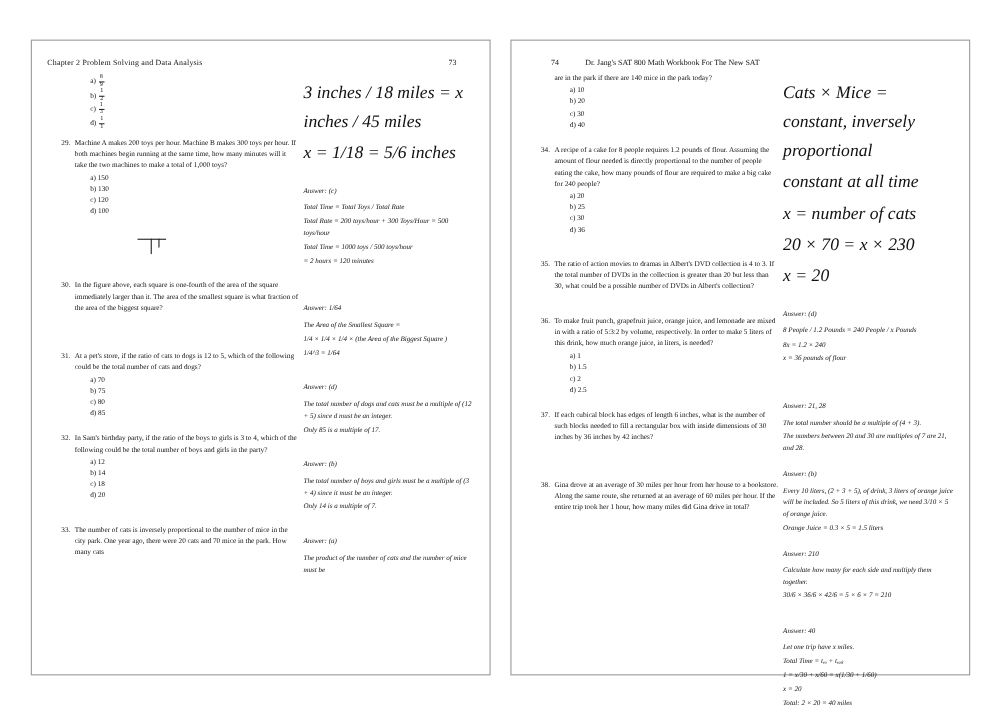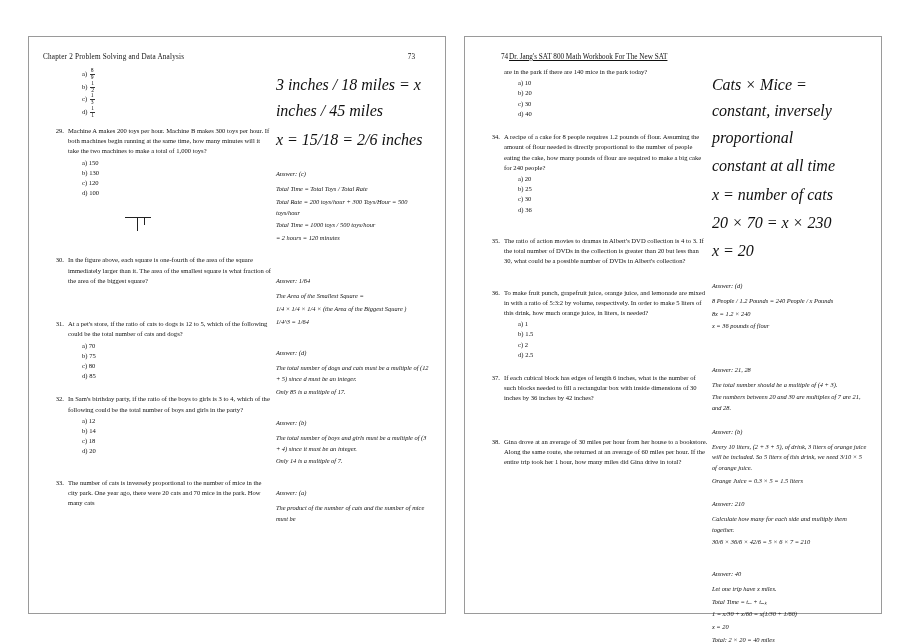--- a/index.html
+++ b/index.html
@@ -47,24 +47,23 @@
     top: 0;
     font-family: Liberation Serif, serif;
   }
   .head-left-num {
     position: absolute;
     left: 22px;
     top: 0;
   }
   .head-title-left {
     position: absolute;
-    left: 30px;
+    left: 53px;
     top: 0;
     white-space: nowrap;
-    text-decoration: underline;
   }
   .cols {
     display: flex;
     gap: 0;
   }
   .col-q {
     width: 59%;
     box-sizing: border-box;
     padding-left: 6px;
   }
@@ -283,21 +282,21 @@
           <div class="qnum">33.</div>
           <div class="qbody">
             <div class="qtext">The number of cats is inversely proportional to the number of mice in the city park. One year ago, there were 20 cats and 70 mice in the park. How many cats</div>
           </div>
         </div>
       </div>
 
       <div class="col-a">
         <div class="ans-work">
           <div>3 inches / 18 miles = x inches / 45 miles</div>
-          <div>x = 15/18 = 2/6 inches</div>
+          <div>x = 1/18 = 5/6 inches</div>
         </div>
 
         <div class="spacer-md"></div>
 
         <div class="ablock">
           <div class="ans-label">Answer: (c)</div>
           <div class="ans-work">
             <div>Total Time = Total Toys / Total Rate</div>
             <div>Total Rate = 200 toys/hour + 300 Toys/Hour = 500 toys/hour</div>
             <div>Total Time = 1000 toys / 500 toys/hour</div>

